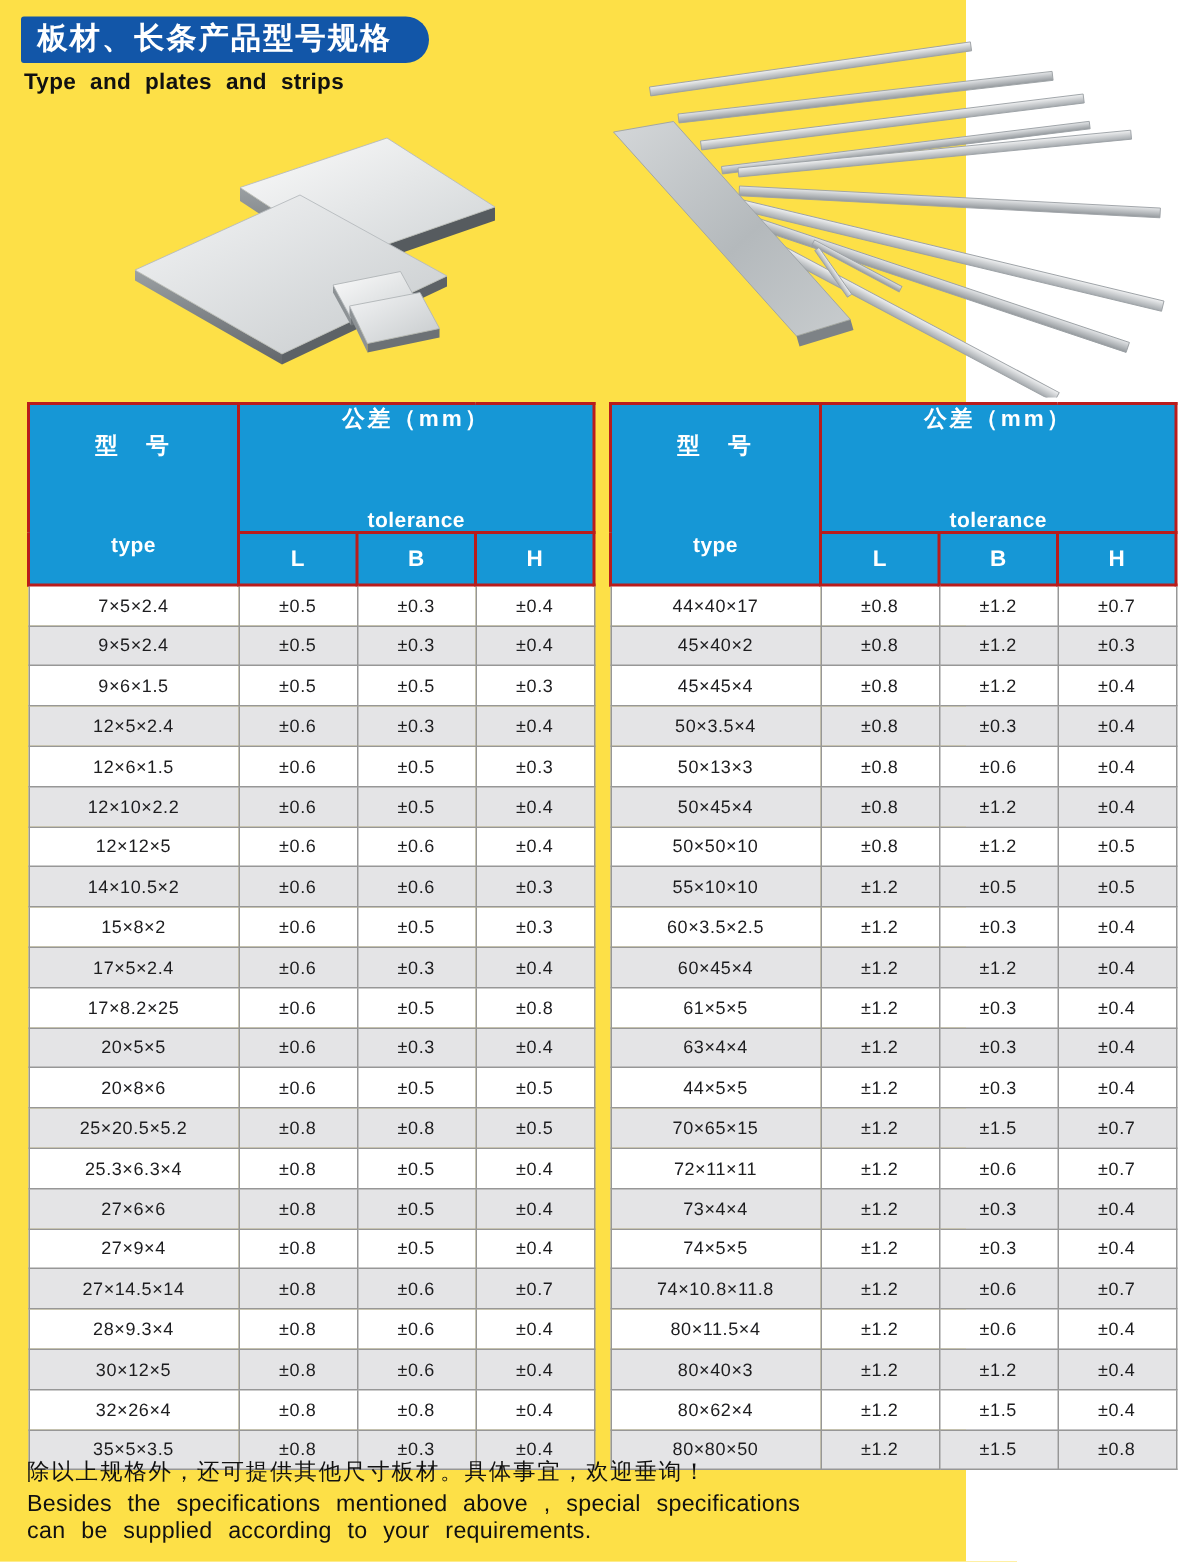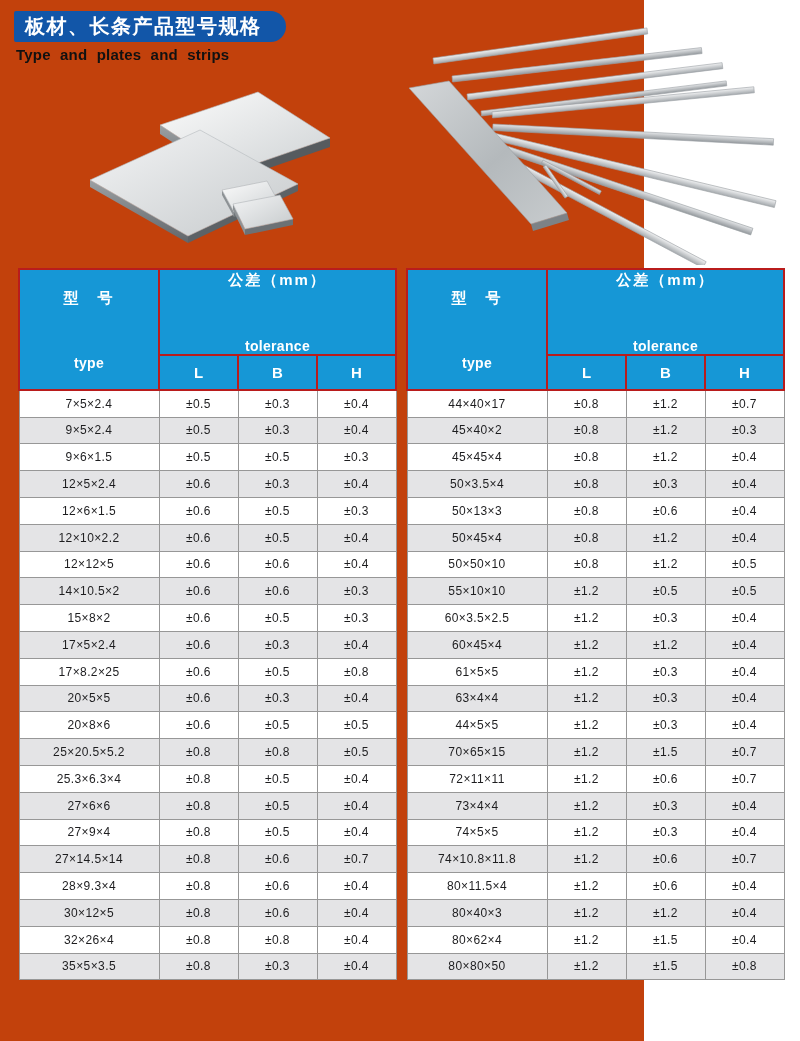--- a/index.html
+++ b/index.html
@@ -7,21 +7,21 @@
     --header-blue:#1697d6;
     --row-alt:#e4e4e6;
   }
   *{box-sizing:border-box;}
   html,body{margin:0;padding:0;}
   body{
     width:800px;height:1041px;background:#ffffff;
     font-family:"Liberation Sans","DejaVu Sans",sans-serif;
     color:#1a1a1a;position:relative;overflow:hidden;
   }
-  .page{position:relative;width:644px;height:1041px;background:#c2410c;}
+  .page{position:relative;width:644px;height:1041px;background:#fde047;}
 
   
   .badge{
     position:absolute;left:14px;top:11px;height:31px;line-height:31px;
     background:var(--badge-blue);color:#fff;font-size:20px;font-weight:bold;
     letter-spacing:1.5px;padding:0 24px 0 11px;border-radius:2px 16px 16px 2px;
     white-space:nowrap;
   }
   .subtitle{
     position:absolute;left:16px;top:46px;font-size:15px;font-weight:bold;
@@ -448,14 +448,19 @@
             <td>80×80×50</td>
             <td>±1.2</td>
             <td>±1.5</td>
             <td>±0.8</td>
           </tr>
         </tbody>
     </table>
 
   </div>
 
+  <div class="footer">
+    <div class="zh-line">除以上规格外，还可提供其他尺寸板材。具体事宜，欢迎垂询！</div>
+    <div class="en-line">Besides the specifications mentioned above , special specifications</div>
+    <div class="en-line">can be supplied according to your requirements.</div>
+  </div>
 
 </div>
 
 </body></html>

